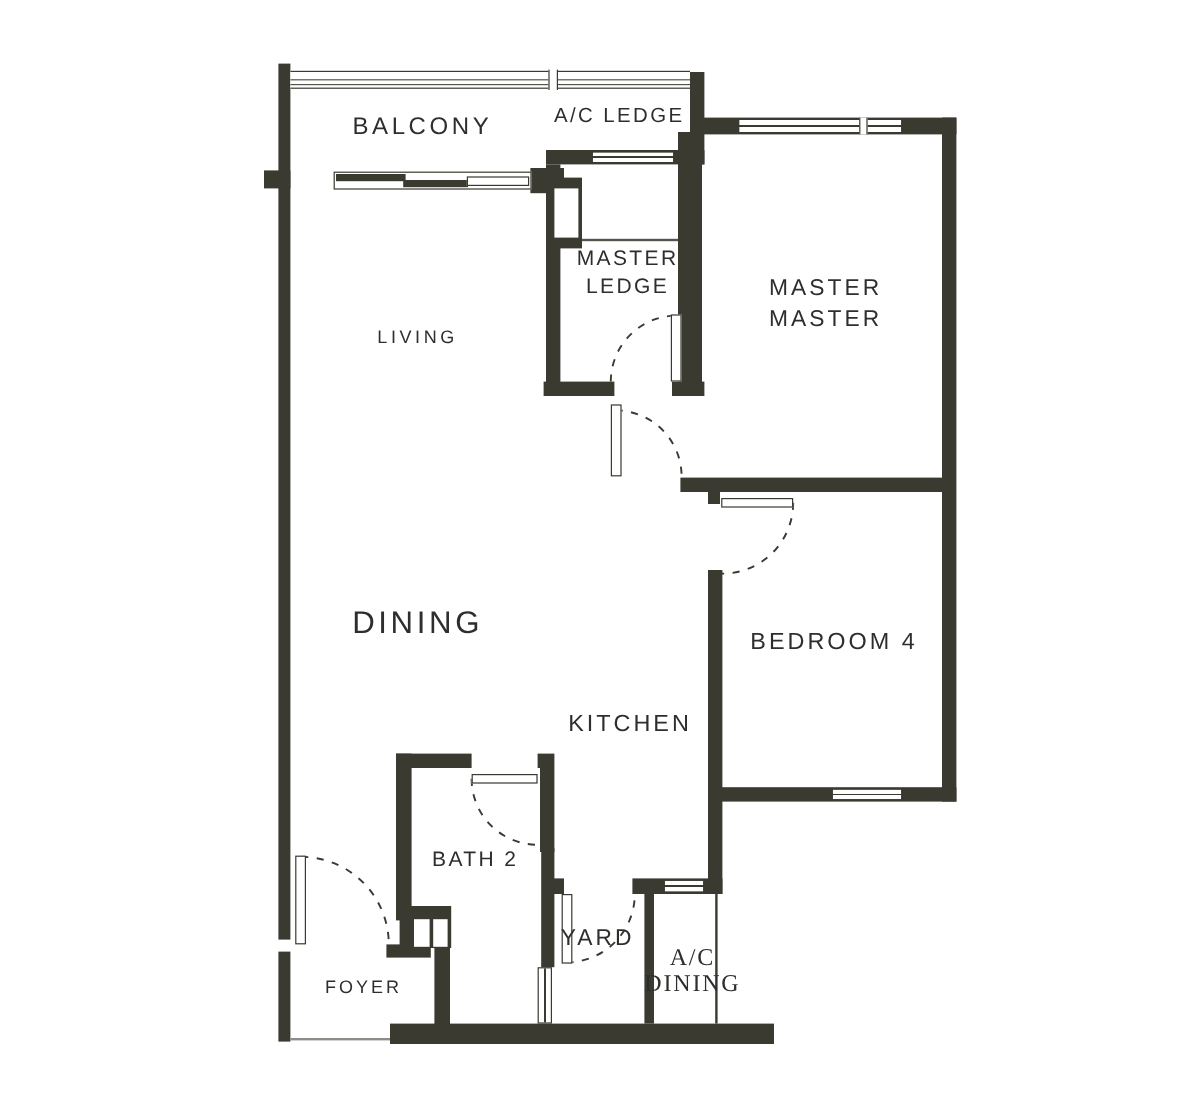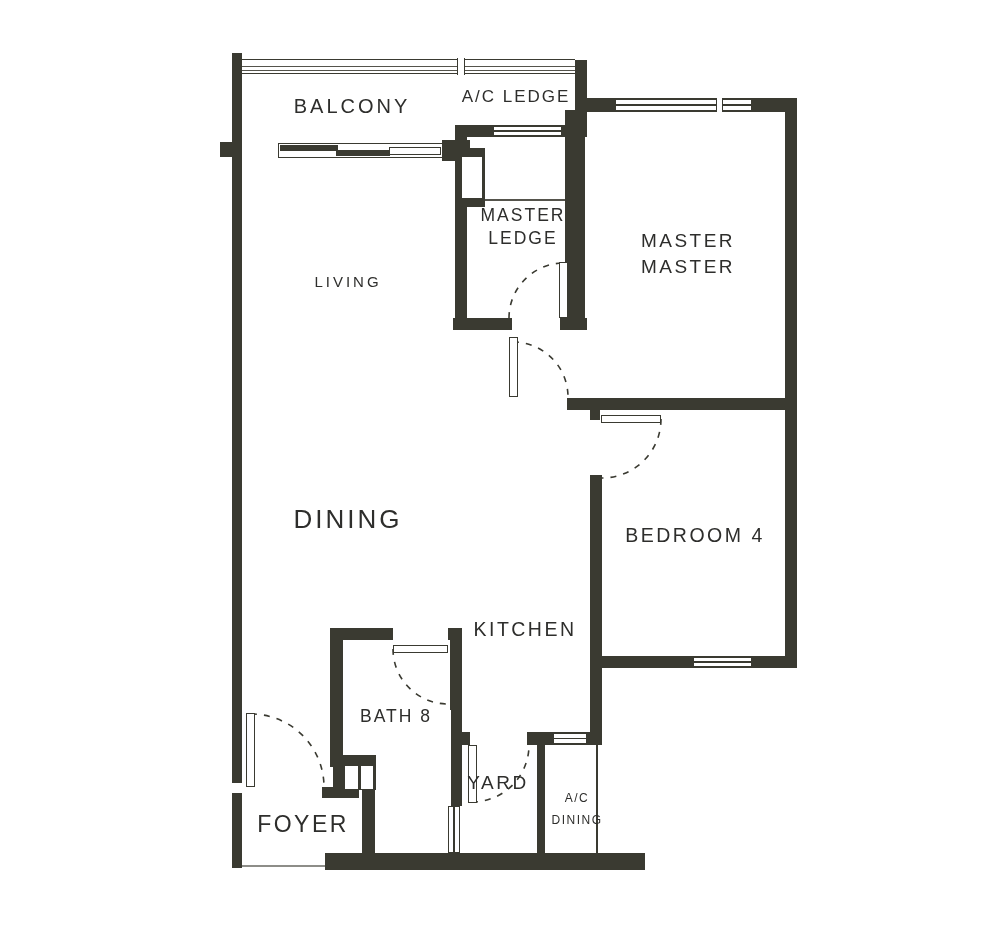--- a/index.html
+++ b/index.html
@@ -117,32 +117,32 @@
     <div class="room-label" style="position: absolute; left: 688px; top: 254px; font-size: 19px; letter-spacing: 2.5px; line-height: 26px;">
       <div>MASTER</div>
       <div>MASTER</div>
     </div>
     <div class="room-label" style="position: absolute; left: 348px; top: 282px; font-size: 15px; letter-spacing: 3px; line-height: 24.5px;">
       <div>LIVING</div>
     </div>
     <div class="room-label" style="position: absolute; left: 348px; top: 519px; font-size: 26px; letter-spacing: 3px; line-height: 24.5px;">
       <div>DINING</div>
     </div>
-    <div class="room-label" style="position: absolute; left: 525px; top: 629px; font-size: 19.5px; letter-spacing: 2.5px; line-height: 24.5px;">
+    <div class="room-label" style="position: absolute; left: 525px; top: 603px; font-size: 19.5px; letter-spacing: 2.5px; line-height: 24.5px;">
       <div>KITCHEN</div>
     </div>
     <div class="room-label" style="position: absolute; left: 695px; top: 535px; font-size: 19.5px; letter-spacing: 2.5px; line-height: 24.5px;">
       <div>BEDROOM 4</div>
     </div>
     <div class="room-label" style="position: absolute; left: 396px; top: 716px; font-size: 17.5px; letter-spacing: 2px; line-height: 22.5px;">
-      <div>BATH 8</div>
+      <div>BATH 2</div>
     </div>
-    <div class="room-label" style="position: absolute; left: 303px; top: 824px; font-size: 23px; letter-spacing: 2.5px; line-height: 22.5px;">
+    <div class="room-label" style="position: absolute; left: 303px; top: 824px; font-size: 15px; letter-spacing: 2.5px; line-height: 22.5px;">
       <div>FOYER</div>
     </div>
     <div class="room-label" style="position: absolute; left: 498px; top: 783px; font-size: 19px; letter-spacing: 2.5px; line-height: 22.5px;">
       <div>YARD</div>
     </div>
-    <div class="room-label" style="position: absolute; left: 577px; top: 809px; font-size: 12px; letter-spacing: 1.5px; line-height: 22px;">
+    <div class="room-label" style="position: absolute; left: 577px; top: 809px; font-size: 20px; letter-spacing: 1.5px; line-height: 22px; font-family: Liberation Serif, serif;">
       <div>A/C</div>
       <div>DINING</div>
     </div>
   </div>
 
 </body></html>

